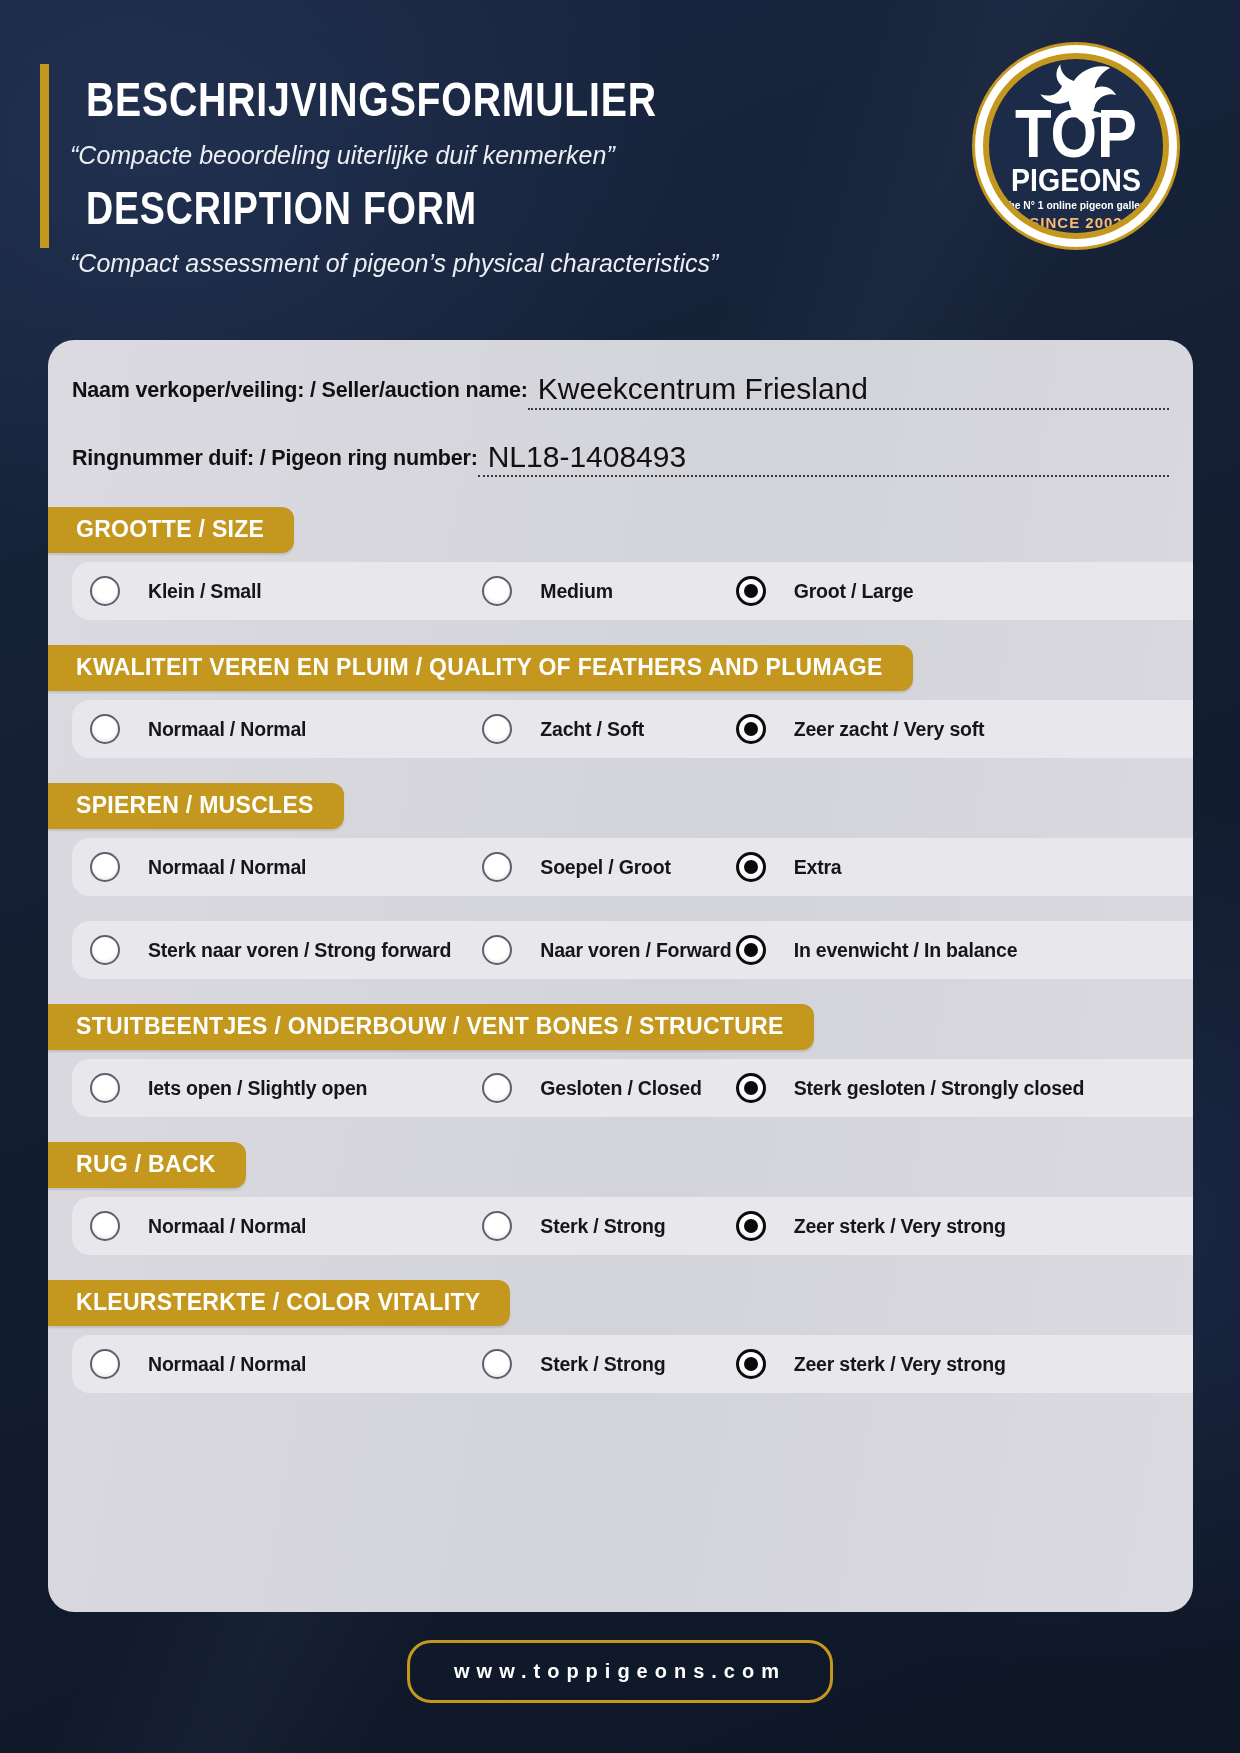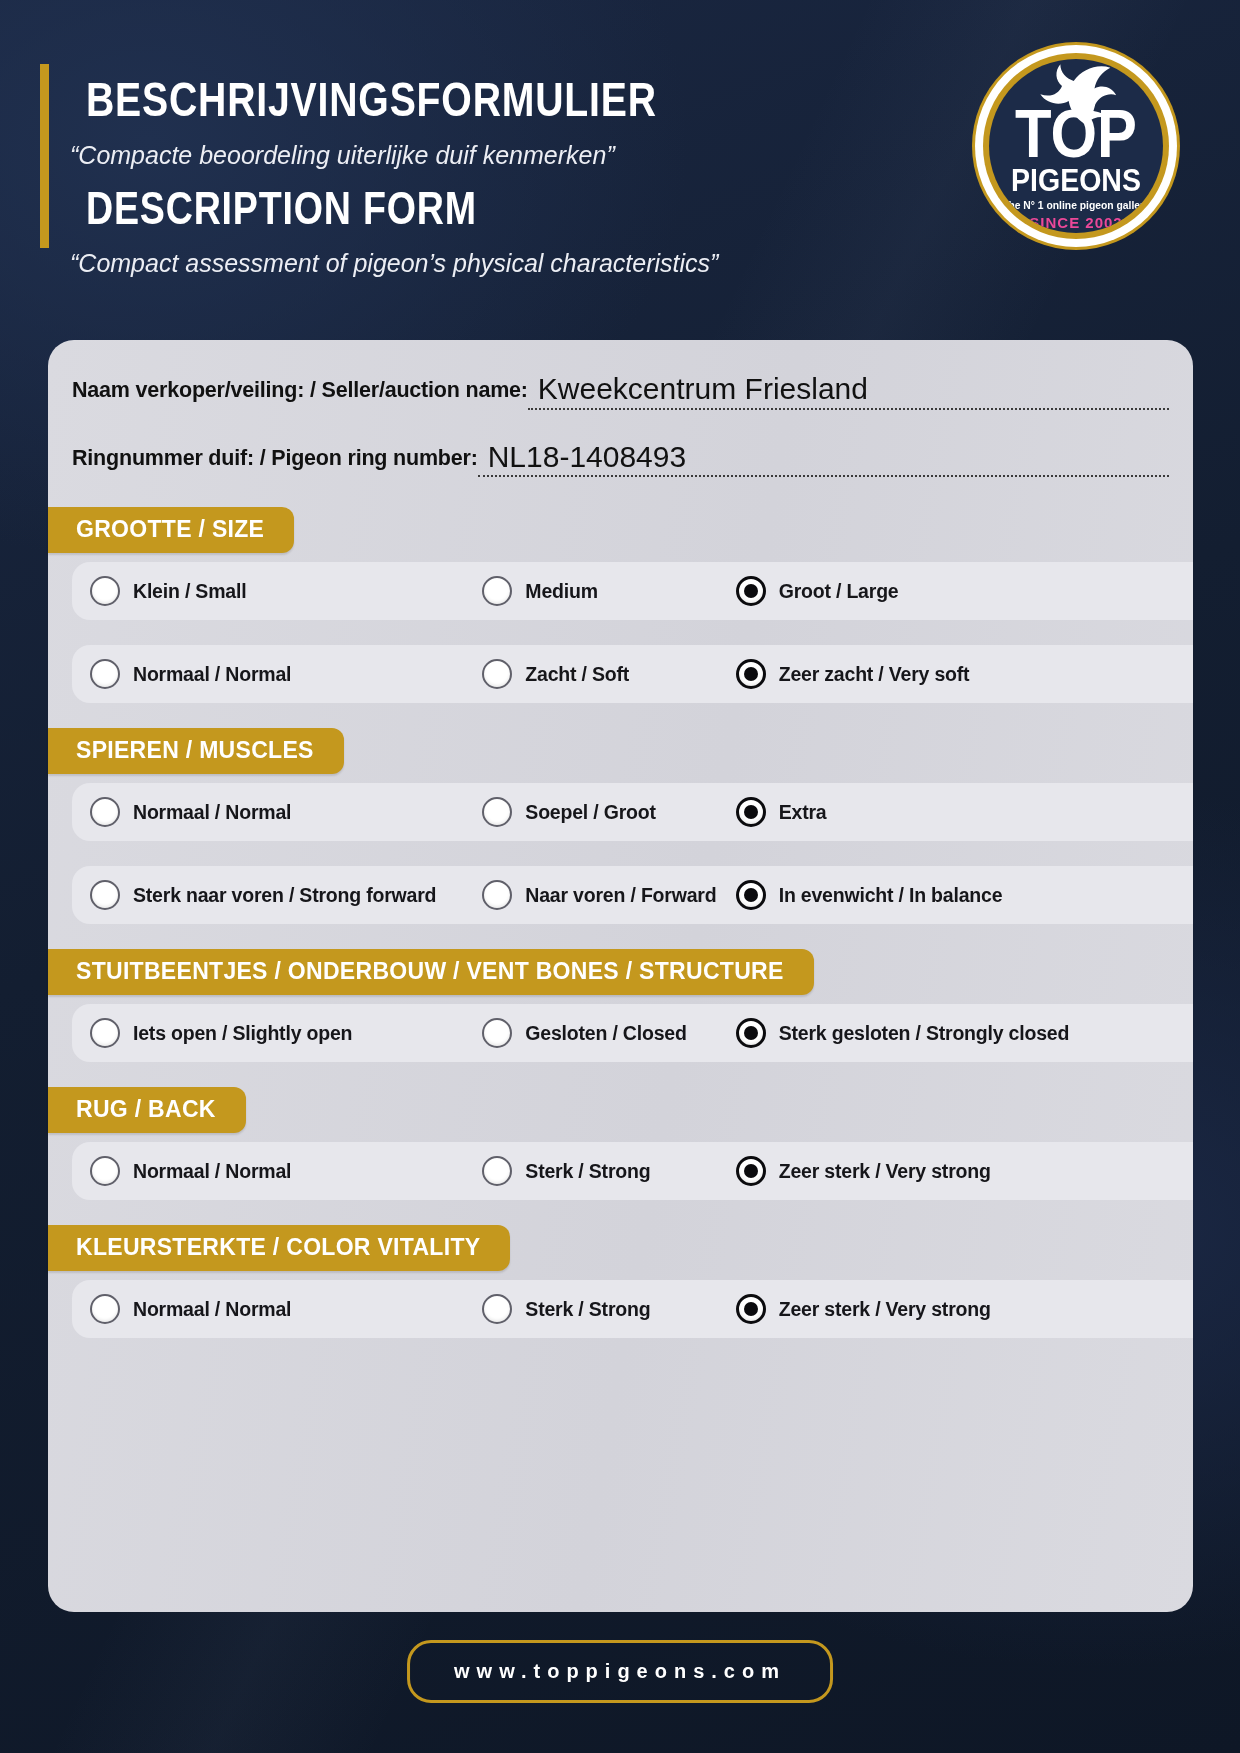--- a/index.html
+++ b/index.html
@@ -37,21 +37,21 @@
   .logo-white{position:absolute;inset:3px;border-radius:50%;background:#fff;}
   .logo-goldring{position:absolute;inset:11px;border-radius:50%;background:var(--gold);}
   .logo-inner{position:absolute;inset:17px;border-radius:50%;background:var(--logo-navy);overflow:hidden;}
   .logo-inner .bird{position:absolute;top:2px;left:50%;margin-left:-46px;width:104px;height:70px;}
   .logo-top{position:absolute;top:40px;left:0;right:0;text-align:center;color:#fff;
             font-weight:bold;font-size:68px;line-height:1;transform:scaleX(0.88);}
   .logo-bottom{position:absolute;top:106px;left:0;right:0;text-align:center;color:#fff;
             font-weight:bold;font-size:31px;line-height:1;transform:scaleX(0.92);}
   .logo-tagline{position:absolute;top:140px;left:0;right:0;text-align:center;color:#fff;
             font-weight:bold;font-size:11px;white-space:nowrap;transform:scaleX(0.94);}
-  .logo-since{position:absolute;top:155px;left:0;right:0;text-align:center;color:#ec4899;
+  .logo-since{position:absolute;top:155px;left:0;right:0;text-align:center;color:#fdba74;
             font-weight:bold;font-size:15px;letter-spacing:1px;}
 
   
   .card{position:absolute;left:48px;top:340px;width:1145px;height:1272px;
         background:linear-gradient(100deg,#dadae0 0%, #d3d3da 55%, #dadae0 100%);
         background-color:var(--card);
         border-radius:26px;padding:32px 24px 0 24px;}
 
   .field{display:flex;align-items:center;margin:0 0 30px 0;}
   .field-label{font-size:21.5px;font-weight:bold;color:#111;white-space:nowrap;letter-spacing:-0.2px;}
@@ -59,21 +59,21 @@
                padding:0 0 1px 10px;line-height:1.15;min-height:30px;}
 
   .section{margin-top:25px;}
   .pill{display:inline-block;margin-left:-24px;background:var(--gold);color:#fff;
         font-size:23px;font-weight:600;letter-spacing:0.3px;
         padding:9px 30px 10px 28px;border-radius:0 12px 12px 0;
         box-shadow:0 2px 2px rgba(0,0,0,0.12);}
   .opt-row{display:grid;grid-template-columns:35% 22.6% 42.4%;align-items:center;
            background:var(--row);height:58px;margin-top:9px;margin-right:-24px;
            border-radius:18px 0 0 18px;}
-  .option{display:flex;align-items:center;gap:13px;padding-left:18px;cursor:pointer;}
+  .option{display:flex;align-items:center;gap:28px;padding-left:18px;cursor:pointer;}
   .radio{width:30px;height:30px;min-width:30px;border-radius:50%;background:#fff;
          border:2px solid #60606a;position:relative;
          box-shadow:inset 0 -2px 3px rgba(0,0,0,0.08);}
   .option.selected .radio{border:3px solid #0b0b0e;}
   .option.selected .radio::after{content:'';position:absolute;inset:5px;background:#0b0b0e;border-radius:50%;}
   .opt-label{font-size:19.5px;font-weight:bold;color:var(--ink);letter-spacing:-0.2px;white-space:nowrap;}
 
   
   .footer-box{position:absolute;left:50%;top:1640px;transform:translateX(-50%);
               border:3px solid var(--gold);border-radius:24px;padding:17px 44px;
@@ -130,20 +130,21 @@
   </div>
 
   <div class="option selected" aria-checked="true">
     <span class="radio"></span>
     <span class="opt-label">Groot / Large</span>
   </div>
 </div>
   </section>
 
   <section class="section">
+    <div class="pill">KWALITEIT VEREN EN PLUIM / QUALITY OF FEATHERS AND PLUMAGE</div>
     <div class="opt-row">
   <div class="option" aria-checked="false">
     <span class="radio"></span>
     <span class="opt-label">Normaal / Normal</span>
   </div>
 
   <div class="option" aria-checked="false">
     <span class="radio"></span>
     <span class="opt-label">Zacht / Soft</span>
   </div>

